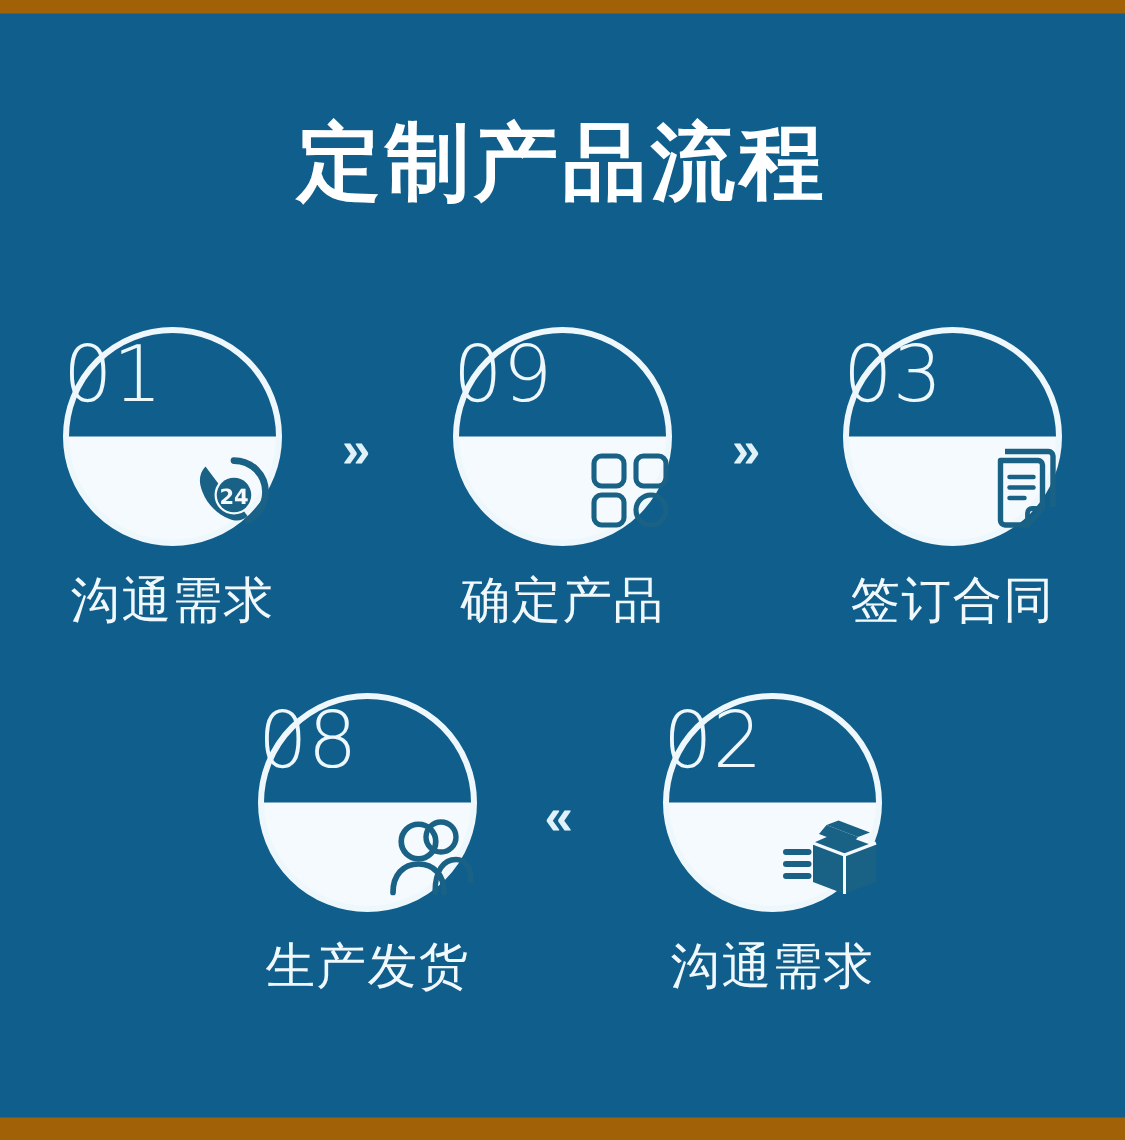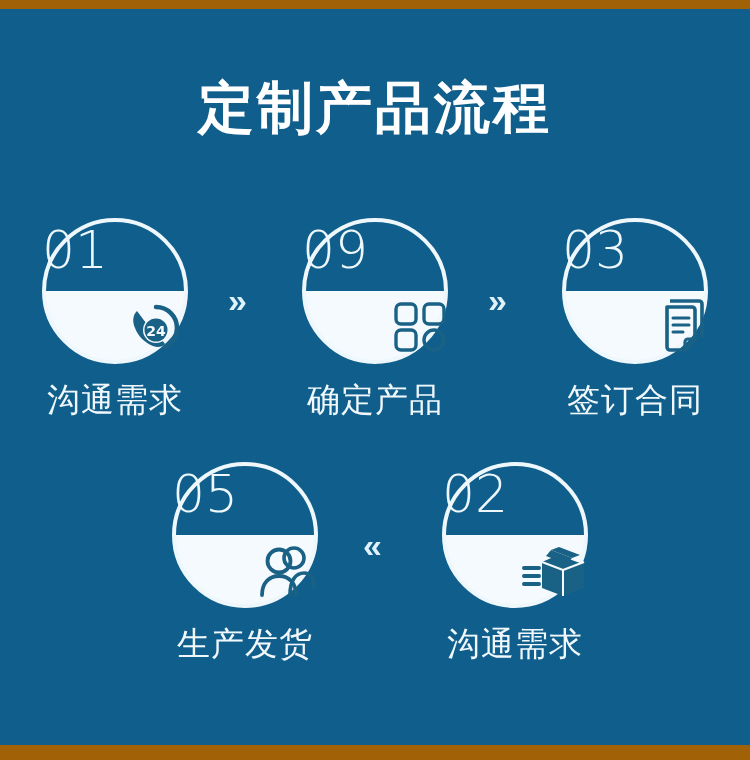--- a/index.html
+++ b/index.html
@@ -188,21 +188,21 @@
         </svg>
       </div>
     </div>
     <div class="step-label">签订合同</div>
   </div>
 
   <div class="step" id="step-5">
     <div class="circle-wrap">
       <div class="half-fill"></div>
       <div class="ring"></div>
-      <div class="num">05</div>
+      <div class="num">08</div>
       <div class="icon-slot">
         <svg width="60" height="56" viewBox="0 0 60 56">
 
           <circle cx="36" cy="15" r="10" fill="none" stroke="#1a6186" stroke-width="3.6"></circle>
           <path d="M32 52 C32 37 38 30 46 30 C52 30 56 35 56 44" fill="none" stroke="#1a6186" stroke-width="3.6" stroke-linecap="round"></path>
 
           <circle cx="21" cy="18" r="11.5" fill="none" stroke="#1a6186" stroke-width="3.8"></circle>
           <path d="M4 52 C4 40 11 33 21 33 C31 33 38 40 38 52" fill="none" stroke="#1a6186" stroke-width="3.8" stroke-linecap="round"></path>
         </svg>
       </div>

